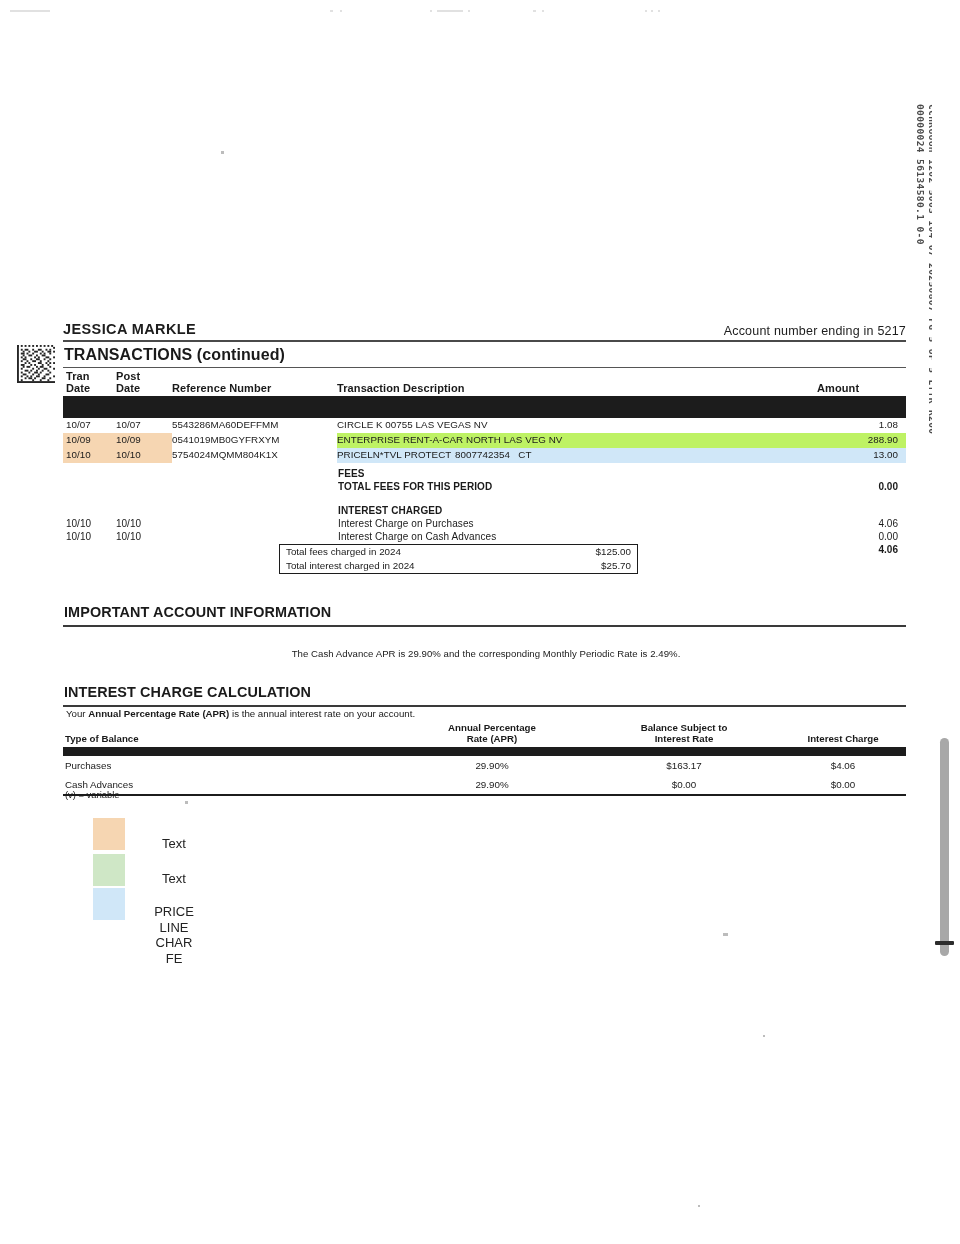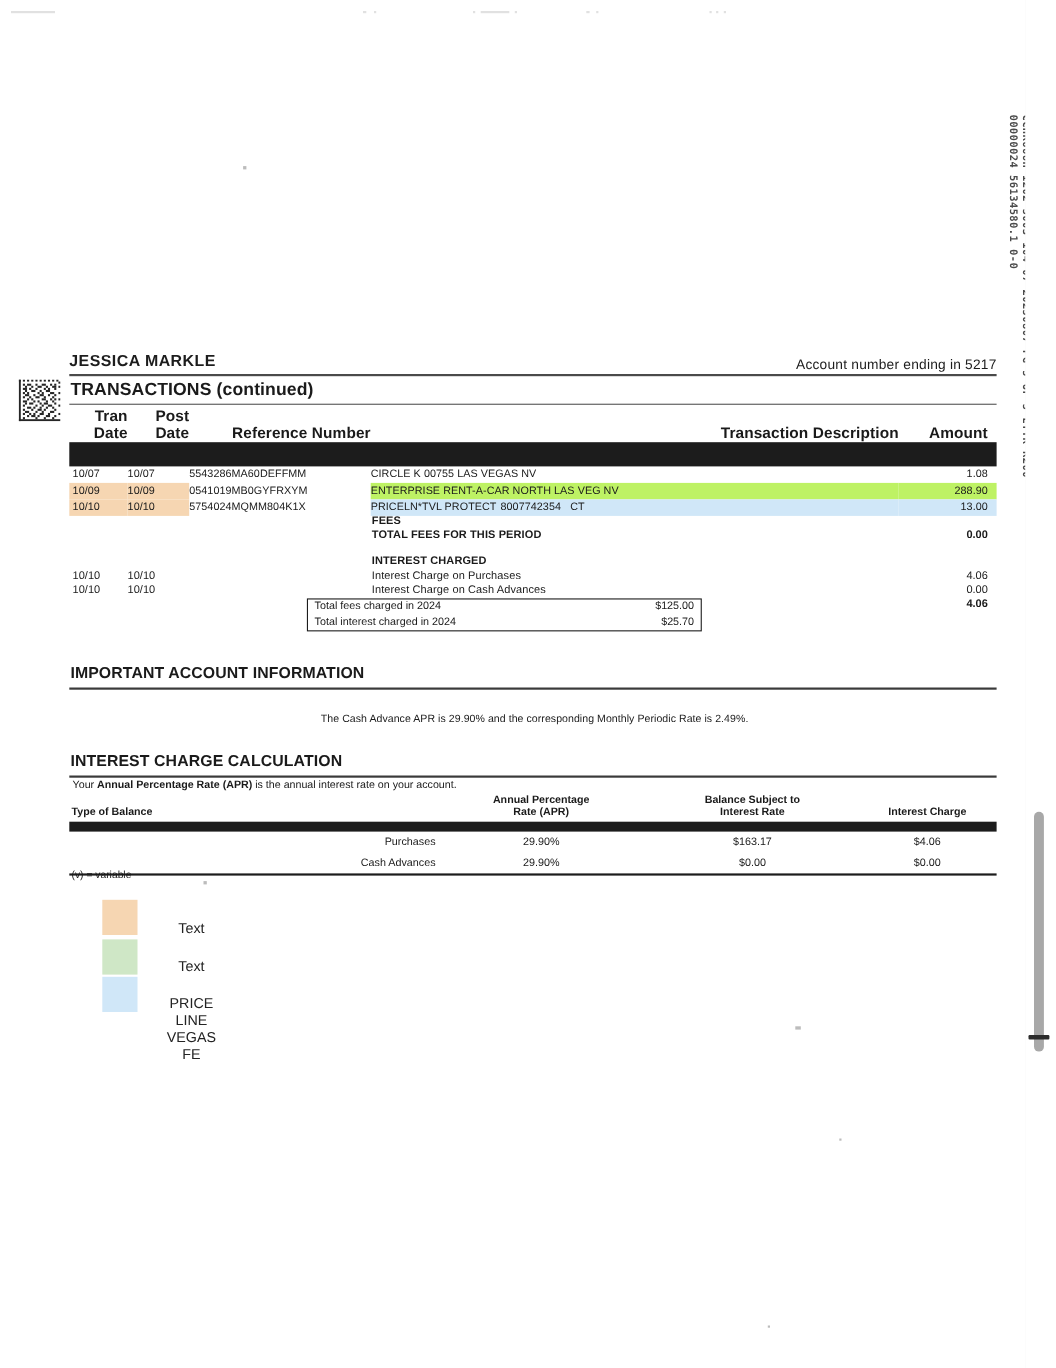--- a/index.html
+++ b/index.html
@@ -124,25 +124,25 @@
 
   #txn-table {
     position: absolute;
     left: 63px; top: 371px;
     width: 843px;
     border-collapse: collapse;
     font-size: 9.6px;
   }
   #txn-table th {
     font-weight: bold;
-    text-align: right;
+    text-align: left;
     vertical-align: bottom;
     padding: 0 0 1px 0;
     line-height: 1.08;
-    font-size: 14px;
+    font-size: 11px;
     letter-spacing: .1px;
   }
   #txn-table thead tr { height: 22px; }
   #txn-head-rule td {
     padding: 0;
     height: 1.5px;
     background: #1c1c1c;
   }
   #txn-table td {
     padding: 1.5px 0 1.5px 0;
@@ -292,21 +292,21 @@
   }
   #icc-table th.th-type  { text-align: left; width: 330px; padding-left: 2px; }
   #icc-table th.th-apr   { text-align: center; width: 190px; }
   #icc-table th.th-bal   { text-align: center; width: 190px; }
   #icc-table th.th-chg   { text-align: center; }
   #icc-head-rule td { padding: 0; height: 1.4px; background: #1c1c1c; }
   #icc-table td {
     padding: 4px 0 4px 0;
     font-size: 9.8px;
   }
-  #icc-table td.c-type { text-align: right; padding-left: 2px; }
+  #icc-table td.c-type { text-align: left; padding-left: 2px; }
   #icc-table td.c-num  { text-align: center; }
   #icc-foot-rule td { padding: 0; height: 1.4px; background: #1c1c1c; }
   #icc-variable {
     position: absolute;
     left: 65px; top: 789px;
     font-size: 9.4px;
   }
 
   
   #legend {
@@ -601,21 +601,21 @@
       <div class="legend-label">Text</div>
     </div>
     <div class="legend-item" id="legend-item-2">
       <div class="legend-swatch" style="background:#cfe7c6;"></div>
       <div class="legend-label">Text</div>
     </div>
     <div class="legend-item" id="legend-item-3">
       <div class="legend-swatch" style="background:#d0e7f8;"></div>
       <div class="legend-label">PRICE
 LINE
-VEGAS
+CHAR
 FE</div>
     </div>
   </div>
 
 </div>
 
 <div class="vert-text" id="vert-line-1">CCHR666H 1202 5003 104 07 20250807 PG 5 OF 5  LTTR R200</div>
 <div class="vert-text" id="vert-line-2">00000024  56134580.1   0-0</div>
 
 <div id="scrollbar-track">

